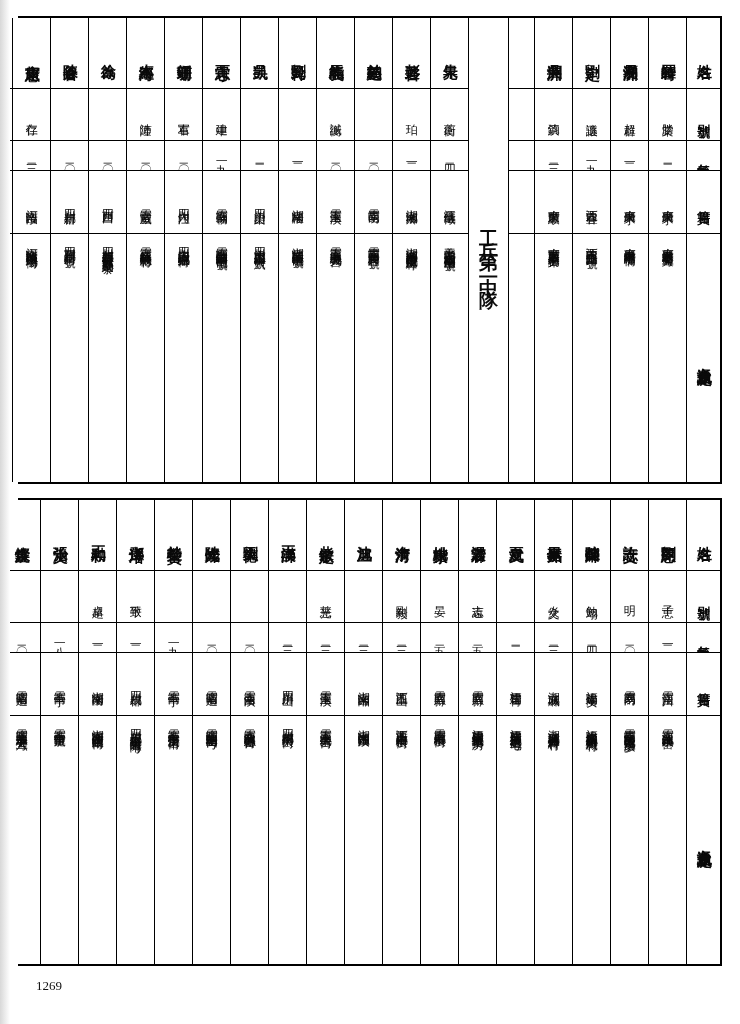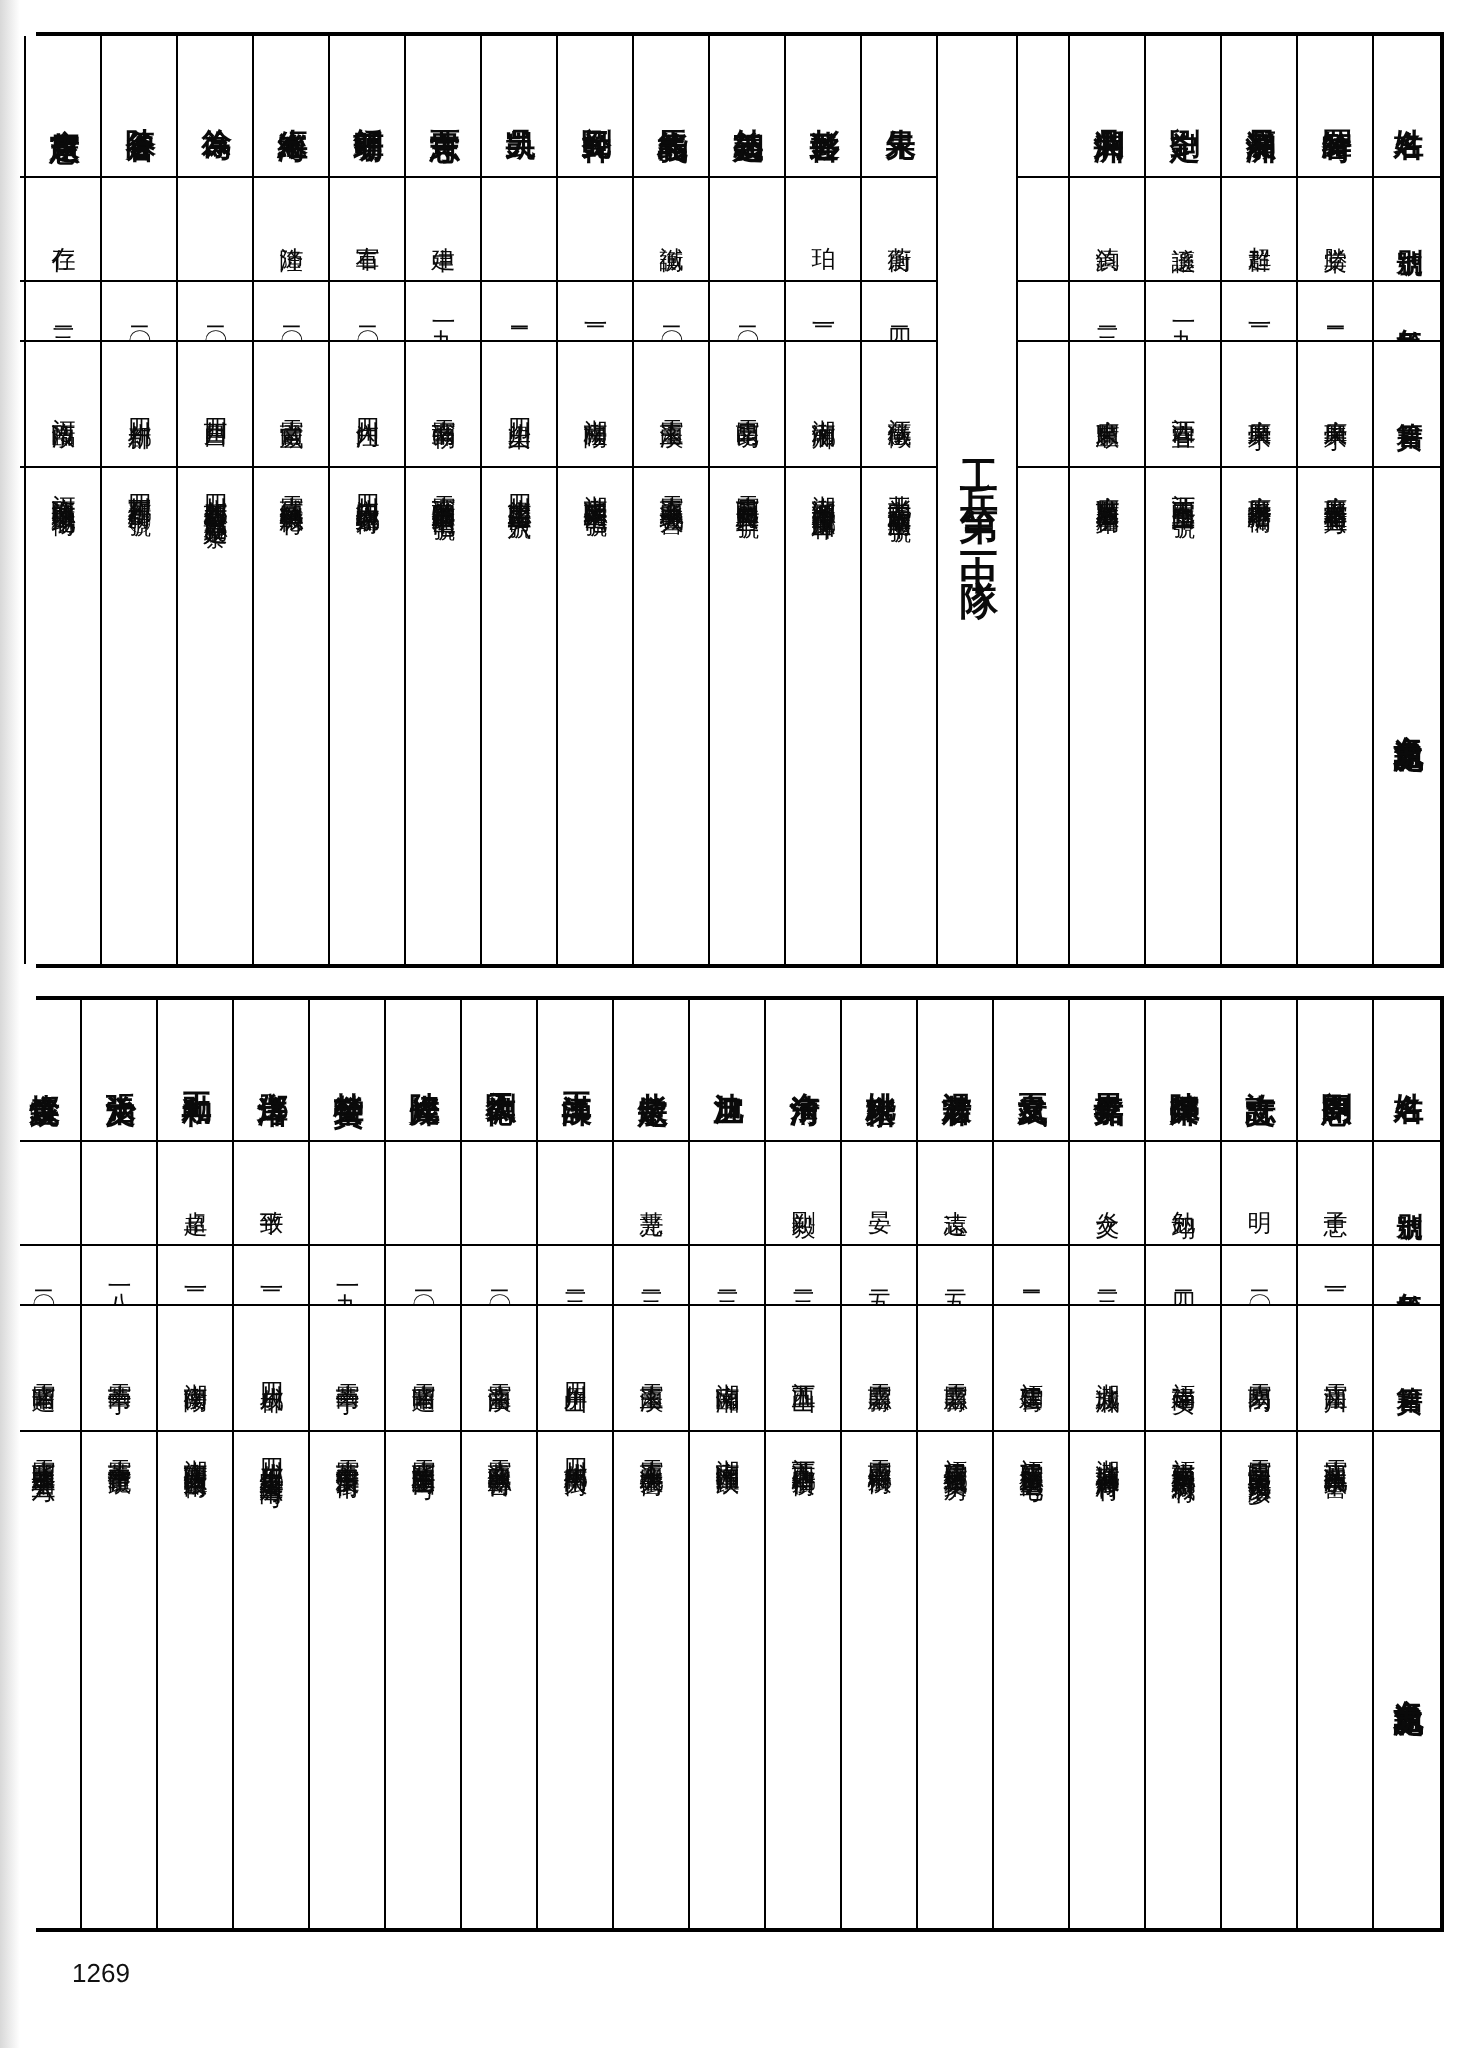--- a/index.html
+++ b/index.html
@@ -98,21 +98,21 @@
     font-size: 19px;
     font-weight: bold;
     letter-spacing: 12px;
   }
 
   .page-number {
     position: absolute;
     left: 36px;
     bottom: 30px;
     font-size: 13px;
-    font-family: Liberation Sans, sans-serif;
+    font-family: Liberation Serif, serif;
     color: #111;
   }
   .edge {
     position: absolute;
     left: 0; top: 0;
     width: 10px; height: 1024px;
     background: linear-gradient(to right, #d8d8d8, #ffffff);
   }
 </style>
 </head>

